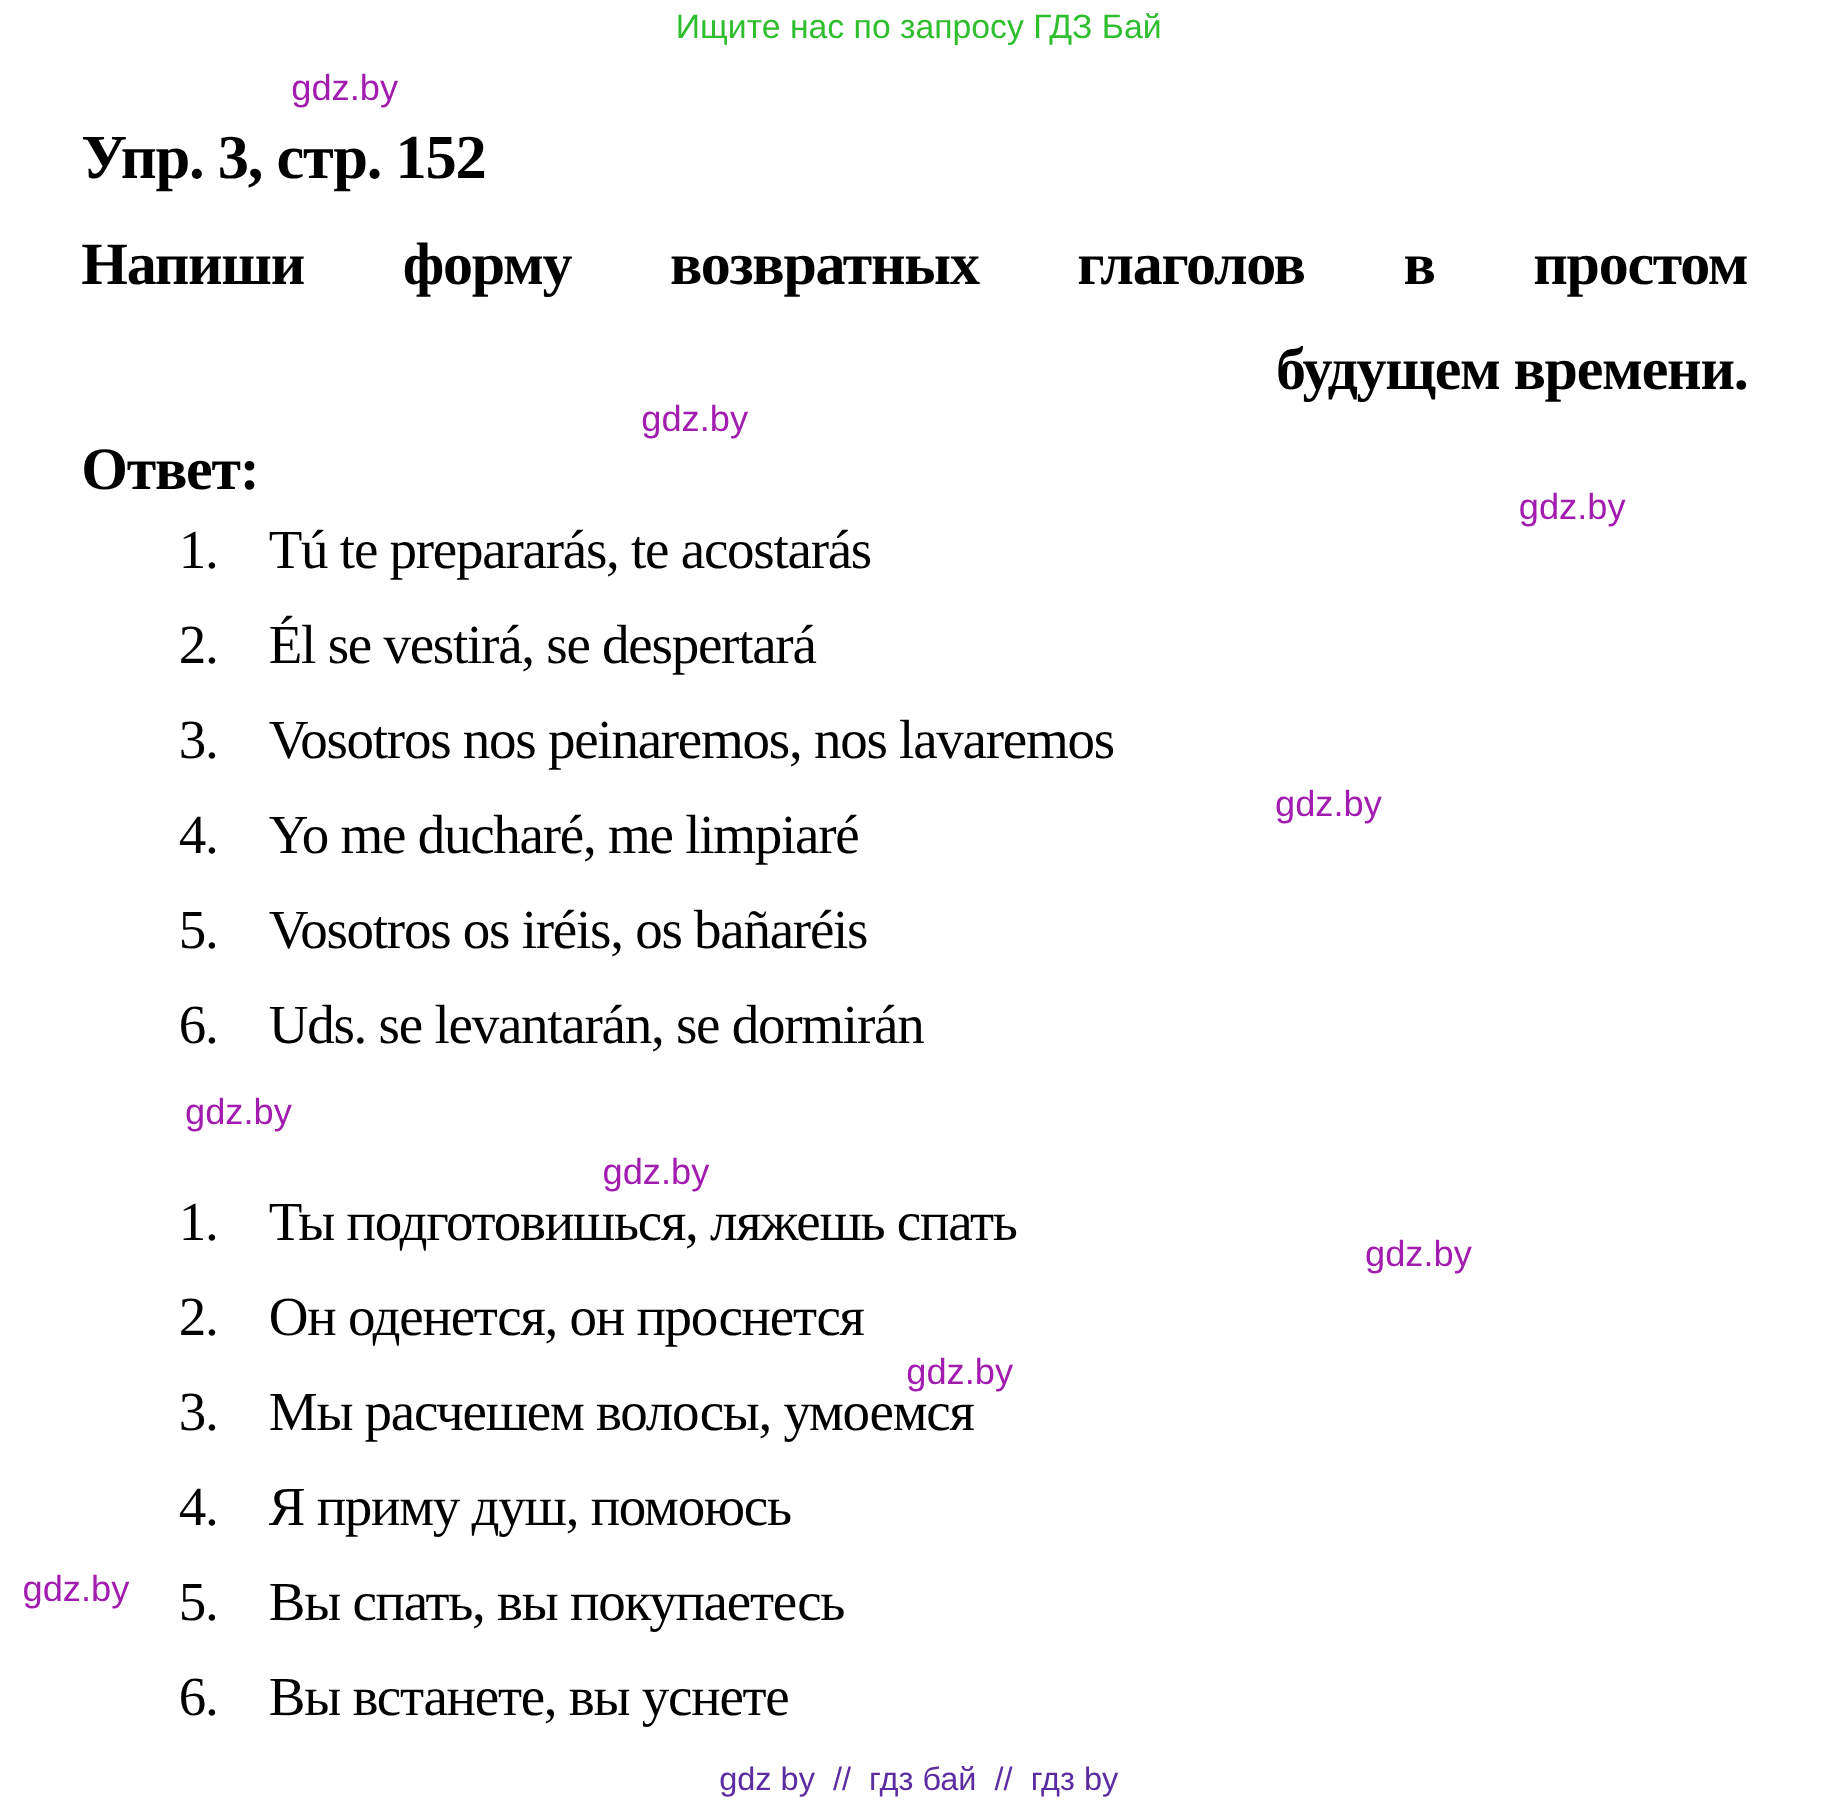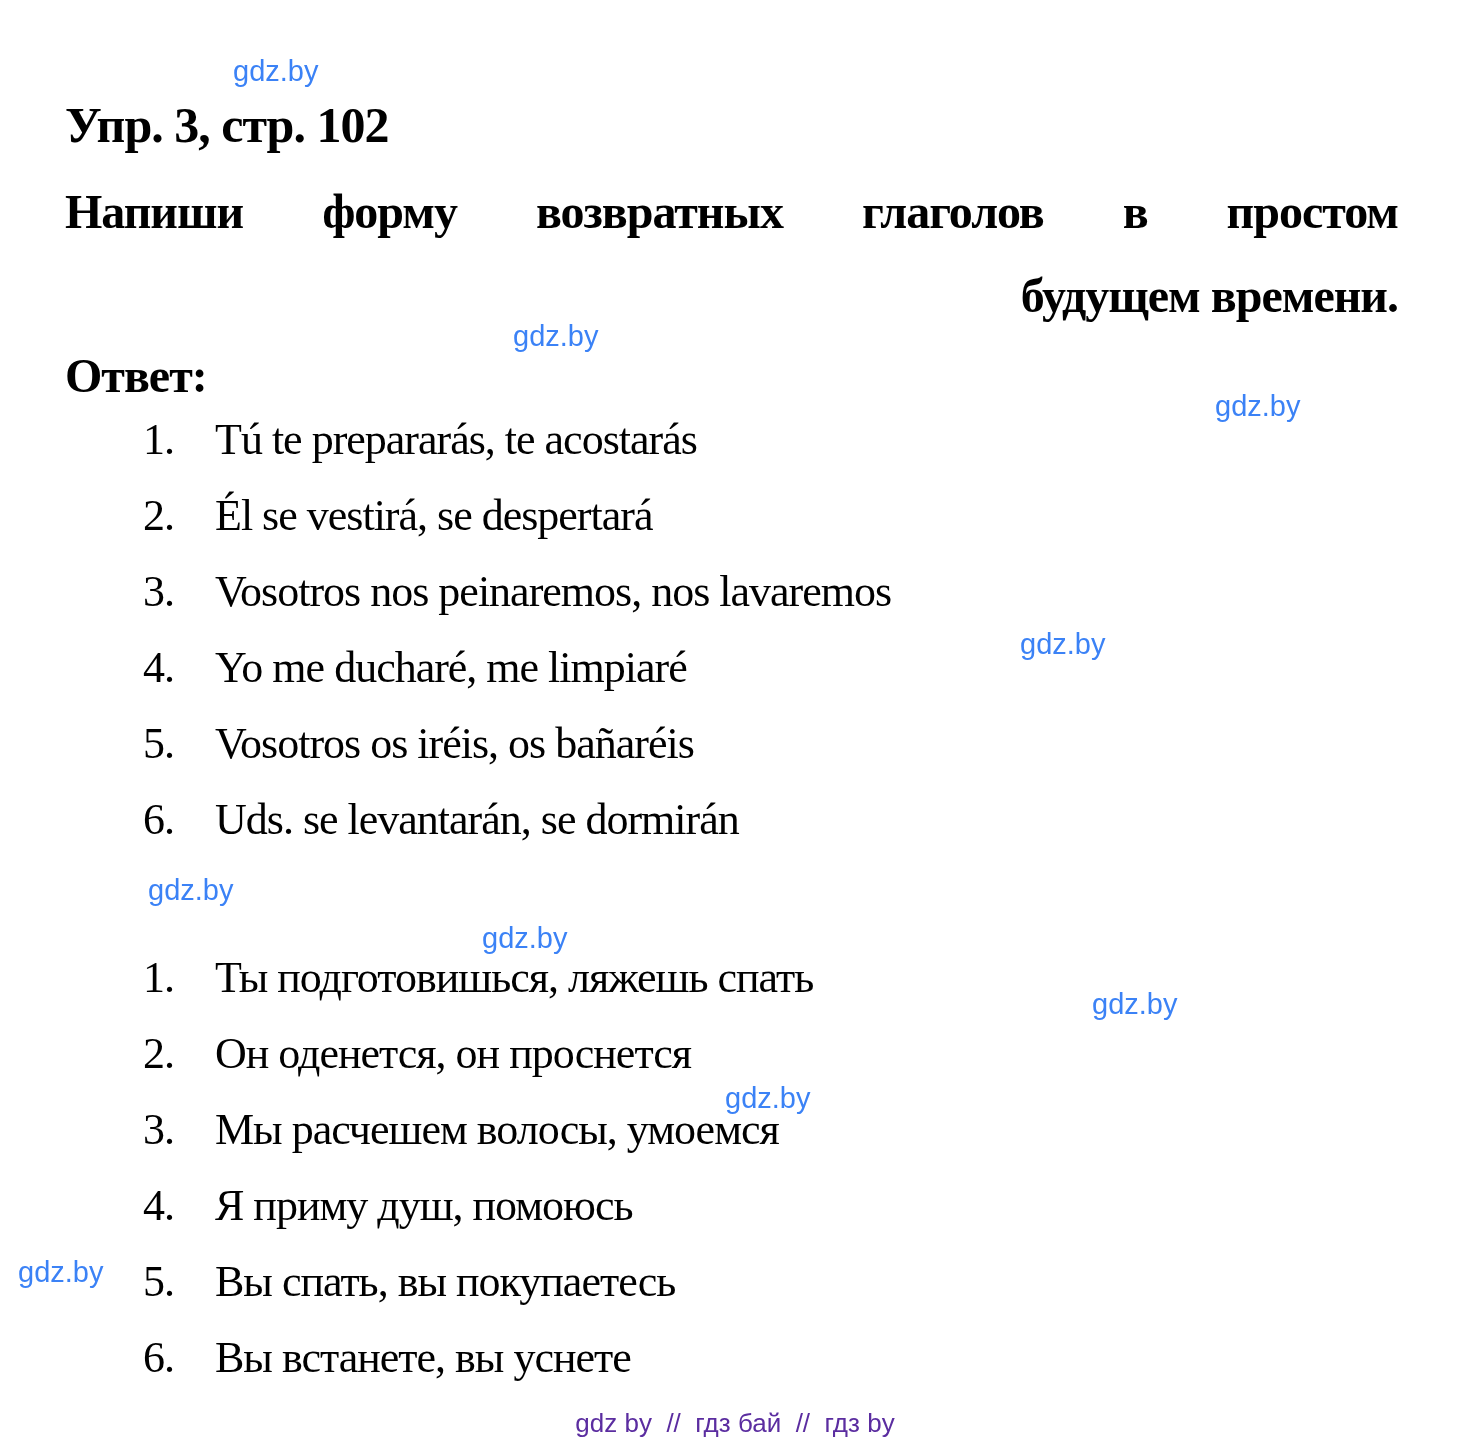--- a/index.html
+++ b/index.html
@@ -24,21 +24,21 @@
     text-align: center;
     font-family: "Liberation Sans", sans-serif;
     font-size: 27px;
     color: var(--banner-color);
   }
 
   .watermark {
     position: absolute;
     font-family: "Liberation Sans", sans-serif;
     font-size: 29px;
-    color: #3b82f6;
+    color: #a21caf;
     white-space: nowrap;
   }
 
   .title {
     position: absolute;
     left: 65px; top: 96px;
     font-size: 50px;
     font-weight: bold;
     letter-spacing: -1px;
     white-space: nowrap;
@@ -103,32 +103,33 @@
     font-size: 26px;
     color: var(--footer-color);
     white-space: pre;
   }
 </style>
 </head>
 <body>
 
 <div class="page">
 
+  <div class="banner">Ищите нас по запросу ГДЗ Бай</div>
 
   <span class="watermark" style="left:233px; top:55px;">gdz.by</span>
   <span class="watermark" style="left:513px; top:320px;">gdz.by</span>
   <span class="watermark" style="left:1215px; top:390px;">gdz.by</span>
   <span class="watermark" style="left:1020px; top:628px;">gdz.by</span>
   <span class="watermark" style="left:148px; top:874px;">gdz.by</span>
   <span class="watermark" style="left:482px; top:922px;">gdz.by</span>
   <span class="watermark" style="left:1092px; top:988px;">gdz.by</span>
   <span class="watermark" style="left:725px; top:1082px;">gdz.by</span>
   <span class="watermark" style="left:18px; top:1256px;">gdz.by</span>
 
-  <h1 class="title">Упр. 3, стр. 102</h1>
+  <h1 class="title">Упр. 3, стр. 152</h1>
 
   <div class="task">
     <span class="line-justify">Напиши форму возвратных глаголов в простом</span>
     <span class="line-left">будущем времени.</span>
   </div>
 
   <div class="answer-label">Ответ:</div>
 
   <ol class="answer-list spanish">
     <li class="answer-row">

